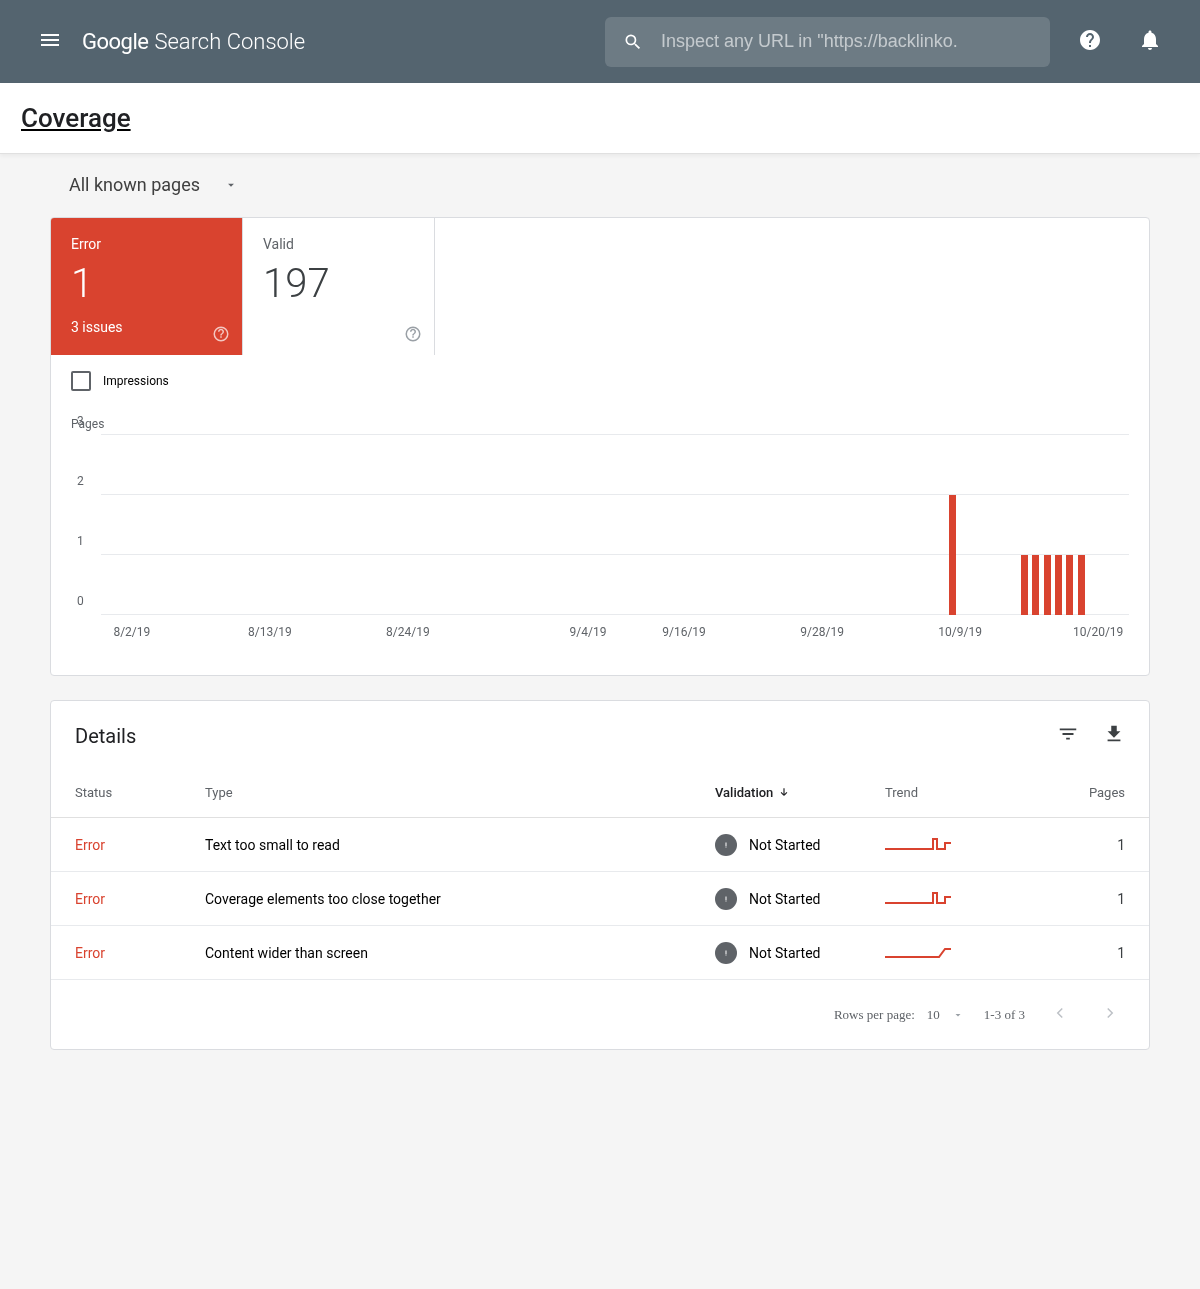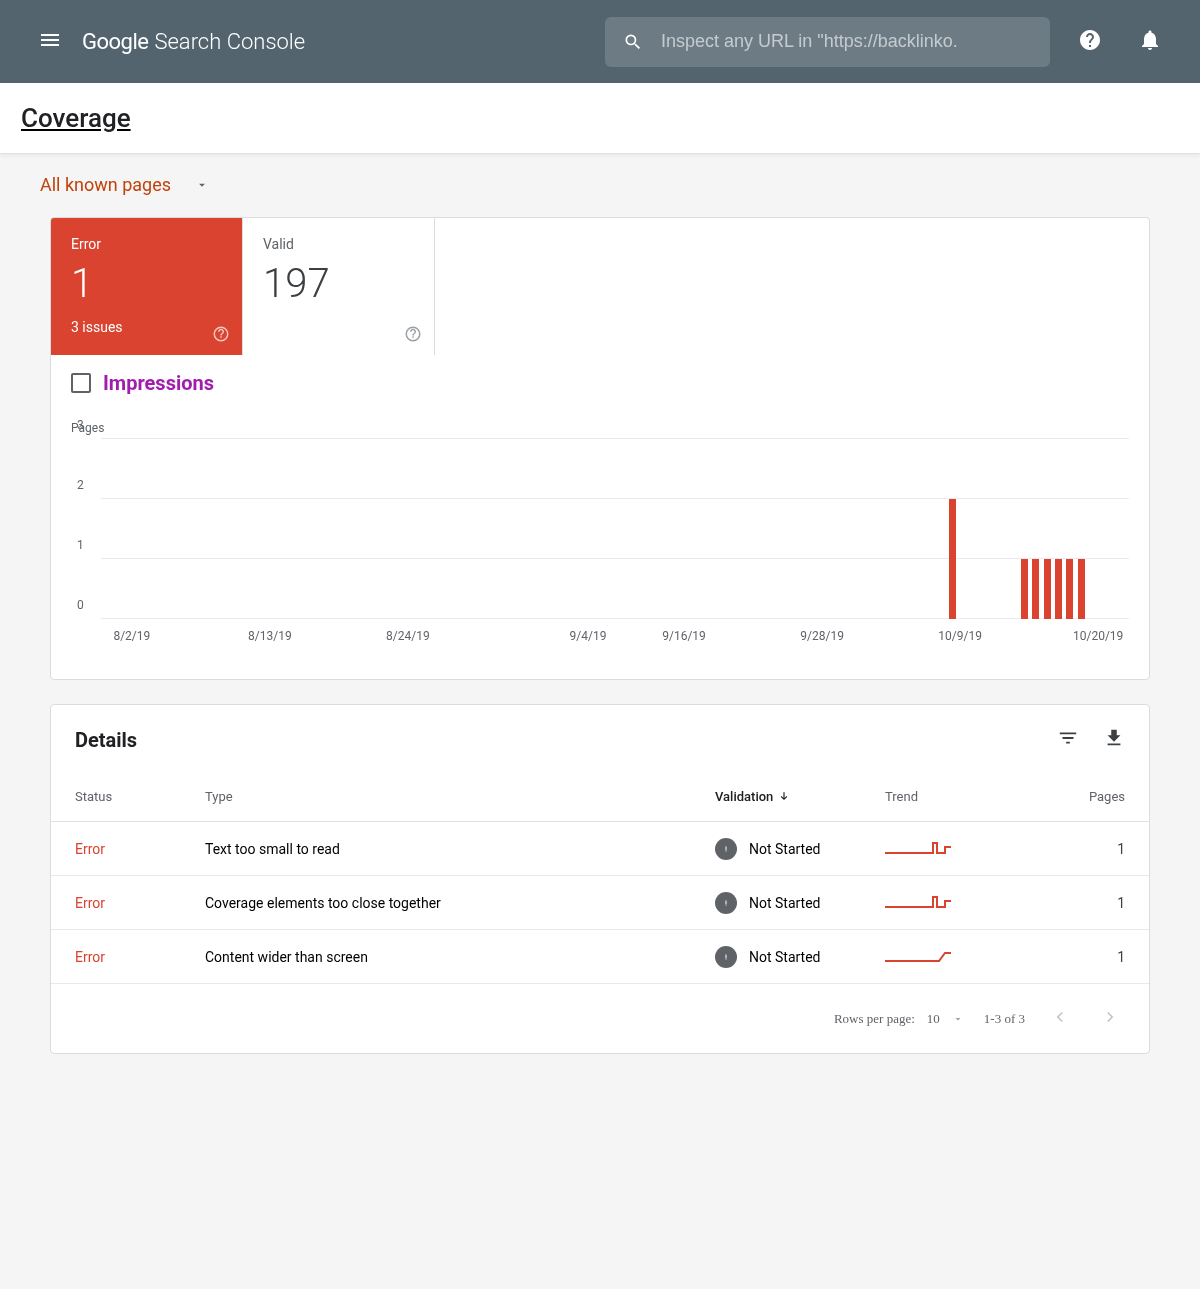--- a/index.html
+++ b/index.html
@@ -12,51 +12,51 @@
 .logo .sc { font-weight: 300; }
 .search-box { margin-left: auto; background: rgba(255,255,255,0.15); border-radius: 6px; display: flex; align-items: center; width: 445px; height: 50px; padding: 0 18px; }
 .search-box svg { width: 22px; height: 22px; fill: #fff; margin-right: 18px; }
 .search-box input { background: none; border: none; color: #fff; font-size: 18px; width: 100%; outline: none; }
 .search-box input::placeholder { color: rgba(255,255,255,0.6); }
 .hdr-icon { background: none; border: none; cursor: pointer; padding: 8px; margin-left: 20px; }
 .hdr-icon svg { width: 24px; height: 24px; fill: #fff; }
 .page-title-bar { background: #fff; padding: 20px 21px; border-bottom: 1px solid #e0e0e0; box-shadow: 0 2px 4px rgba(0,0,0,0.05); text-decoration: underline; }
 .page-title-bar h1 { font-size: 26px; font-weight: 500; color: #202124; }
 .filter-bar { padding: 20px 40px 22px; display: flex; align-items: center; }
-.filter { display: flex; align-items: center; cursor: pointer; font-size: 18px; color: #c2410c; }
+.filter { display: flex; align-items: center; cursor: pointer; font-size: 18px; color: #404040; margin-left: 29px; }
 .filter svg { width: 14px; height: 14px; fill: #5f6368; margin-left: 24px; }
 .content { padding: 0 50px 50px; }
 .card { background: #fff; border: 1px solid #dadce0; border-radius: 4px; overflow: hidden; }
 .tabs { display: flex; }
 .tab { width: 192px; height: 137px; padding: 18px 20px; position: relative; cursor: pointer; border-right: 1px solid #dadce0; }
 .tab.error { background: #d9432f; color: #fff; }
 .tab.valid { background: #fff; }
 .tab .label { font-size: 14px; }
 .tab.valid .label { color: #5f6368; }
 .tab .num { font-size: 40px; font-weight: 300; margin-top: 8px; }
 .tab.valid .num { color: #3c4043; }
 .tab .sub { font-size: 14px; margin-top: 12px; }
 .tab .help { position: absolute; right: 12px; bottom: 12px; width: 18px; height: 18px; }
 .tab.error .help svg { fill: rgba(255,255,255,0.7); }
 .tab.valid .help svg { fill: #9aa0a6; }
 .impressions { display: flex; align-items: center; padding: 16px 20px; }
 .checkbox { width: 20px; height: 20px; border: 2px solid #5f6368; border-radius: 2px; margin-right: 12px; cursor: pointer; }
-.impressions span { font-size: 20px; color: #a21caf; font-weight: bold; }
+.impressions span { font-size: 12px; color: #000000; }
 .chart-wrap { padding: 10px 20px 30px; }
 .ylabel-title { font-size: 12px; color: #5f6368; margin-bottom: 4px; padding-left: 0; }
 .chart { position: relative; height: 210px; margin-left: 30px; }
 .grid { position: absolute; left: 0; right: 0; border-top: 1px solid #e8eaed; }
 .ylab { position: absolute; left: -24px; font-size: 12px; color: #5f6368; transform: translateY(-50%); }
 .bars { position: absolute; left: 0; right: 0; bottom: 30px; height: 180px; display: flex; align-items: flex-end; }
 .bar { background: #d9432f; width: 7px; position: absolute; bottom: 0; }
 .xaxis { position: absolute; left: 0; right: 0; bottom: 0; height: 20px; }
 .xlab { position: absolute; font-size: 12px; color: #5f6368; transform: translateX(-50%); }
 .details-card { margin-top: 24px; }
 .details-hdr { display: flex; align-items: center; padding: 22px 24px 20px; }
-.details-hdr h2 { font-size: 20px; font-weight: 700; color: #202124; }
+.details-hdr h2 { font-size: 20px; font-weight: 400; color: #202124; }
 .details-hdr .actions { margin-left: auto; display: flex; gap: 24px; }
 .details-hdr .actions button { background: none; border: none; cursor: pointer; }
 .details-hdr .actions svg { width: 22px; height: 22px; fill: #3c4043; }
 .thead, .trow { display: grid; grid-template-columns: 130px 1fr 170px 160px 80px; align-items: center; padding: 0 24px; }
 .thead { height: 50px; font-size: 13px; color: #5f6368; border-bottom: 1px solid #e0e0e0; }
 .thead .val-col { display: flex; align-items: center; font-weight: 500; color: #202124; }
 .thead .val-col svg { width: 14px; height: 14px; fill: #202124; margin-left: 4px; }
 .thead .pages-col { text-align: right; }
 .trow { height: 54px; border-bottom: 1px solid #e8eaed; font-size: 14px; cursor: pointer; }
 .status-error { color: #d9432f; }

